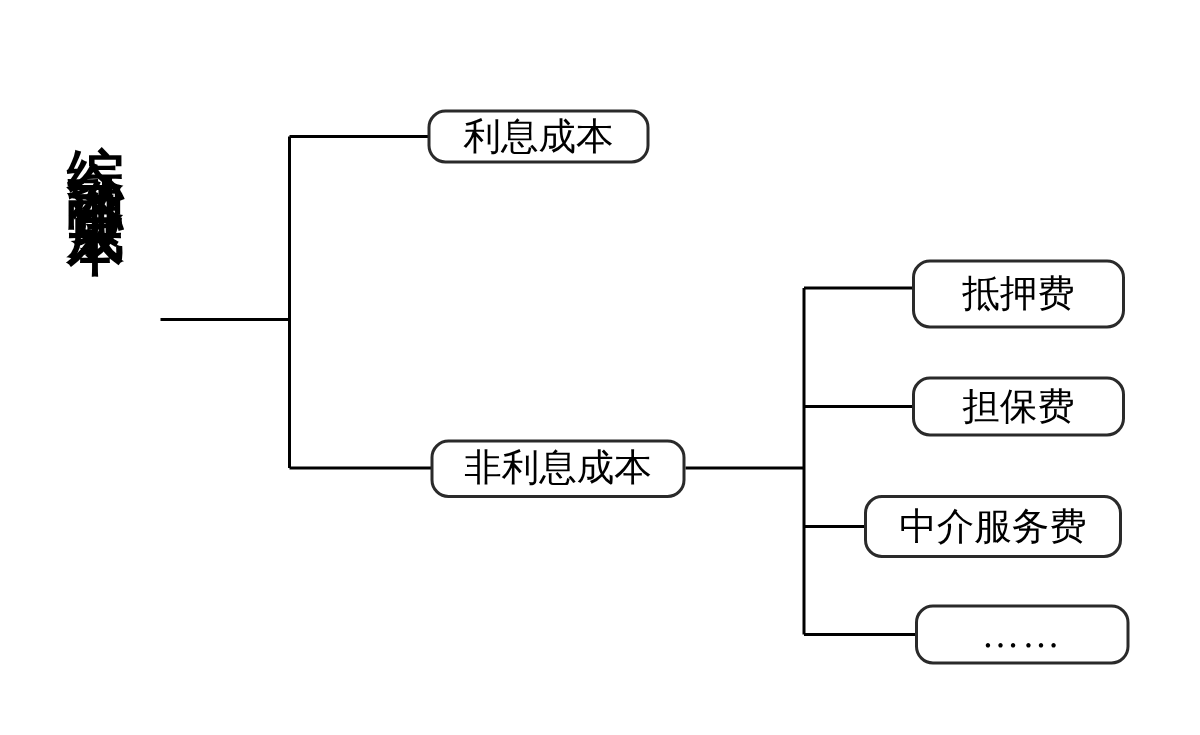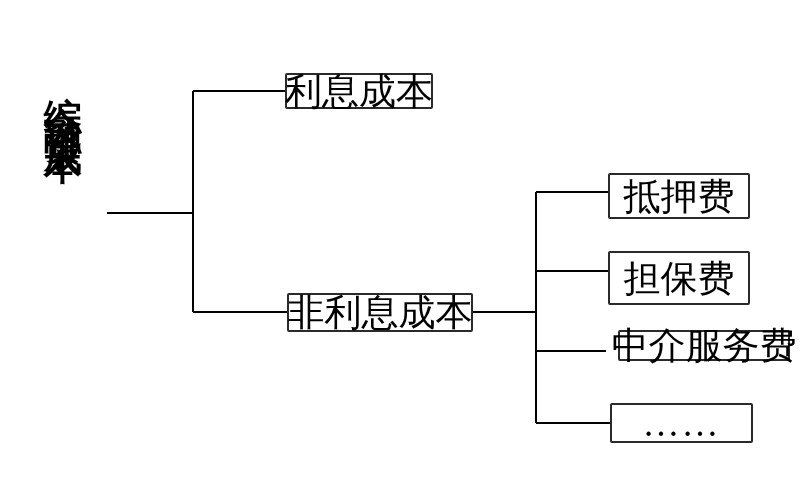--- a/index.html
+++ b/index.html
@@ -35,31 +35,31 @@
     line-height: 1.15;
     white-space: nowrap;
   }
   .node {
     position: absolute;
     display: flex;
     align-items: center;
     justify-content: center;
     background: #ffffff;
     border: 2px solid #2a2a2a;
-    border-radius: 2px;
-    font-size: 37px;
+    border-radius: 12px;
+    font-size: 25px;
     line-height: 1;
     box-sizing: border-box;
     white-space: nowrap;
   }
   .node-interest        { left: 285px; top: 73px;  width: 148px; height: 36px; }
-  .node-non-interest    { left: 287px; top: 293px; width: 186px; height: 39px; }
+  .node-non-interest    { left: 287px; top: 293px; width: 170px; height: 39px; }
   .node-mortgage        { left: 608px; top: 173px; width: 142px; height: 46px; }
-  .node-guarantee       { left: 608px; top: 251px; width: 142px; height: 54px; }
-  .node-intermediary    { left: 618px; top: 330px; width: 172px; height: 31px; }
+  .node-guarantee       { left: 608px; top: 251px; width: 142px; height: 40px; }
+  .node-intermediary    { left: 576px; top: 330px; width: 172px; height: 42px; }
   .node-ellipsis        { left: 610px; top: 403px; width: 143px; height: 40px; letter-spacing: 2px; }
 </style>
 </head>
 <body>
 
 <div class="canvas">
 
   <svg class="connectors" viewBox="0 0 800 490" xmlns="http://www.w3.org/2000/svg" aria-hidden="true">
 
     <line x1="107" y1="213" x2="193" y2="213" stroke="#000000" stroke-width="2"></line>

